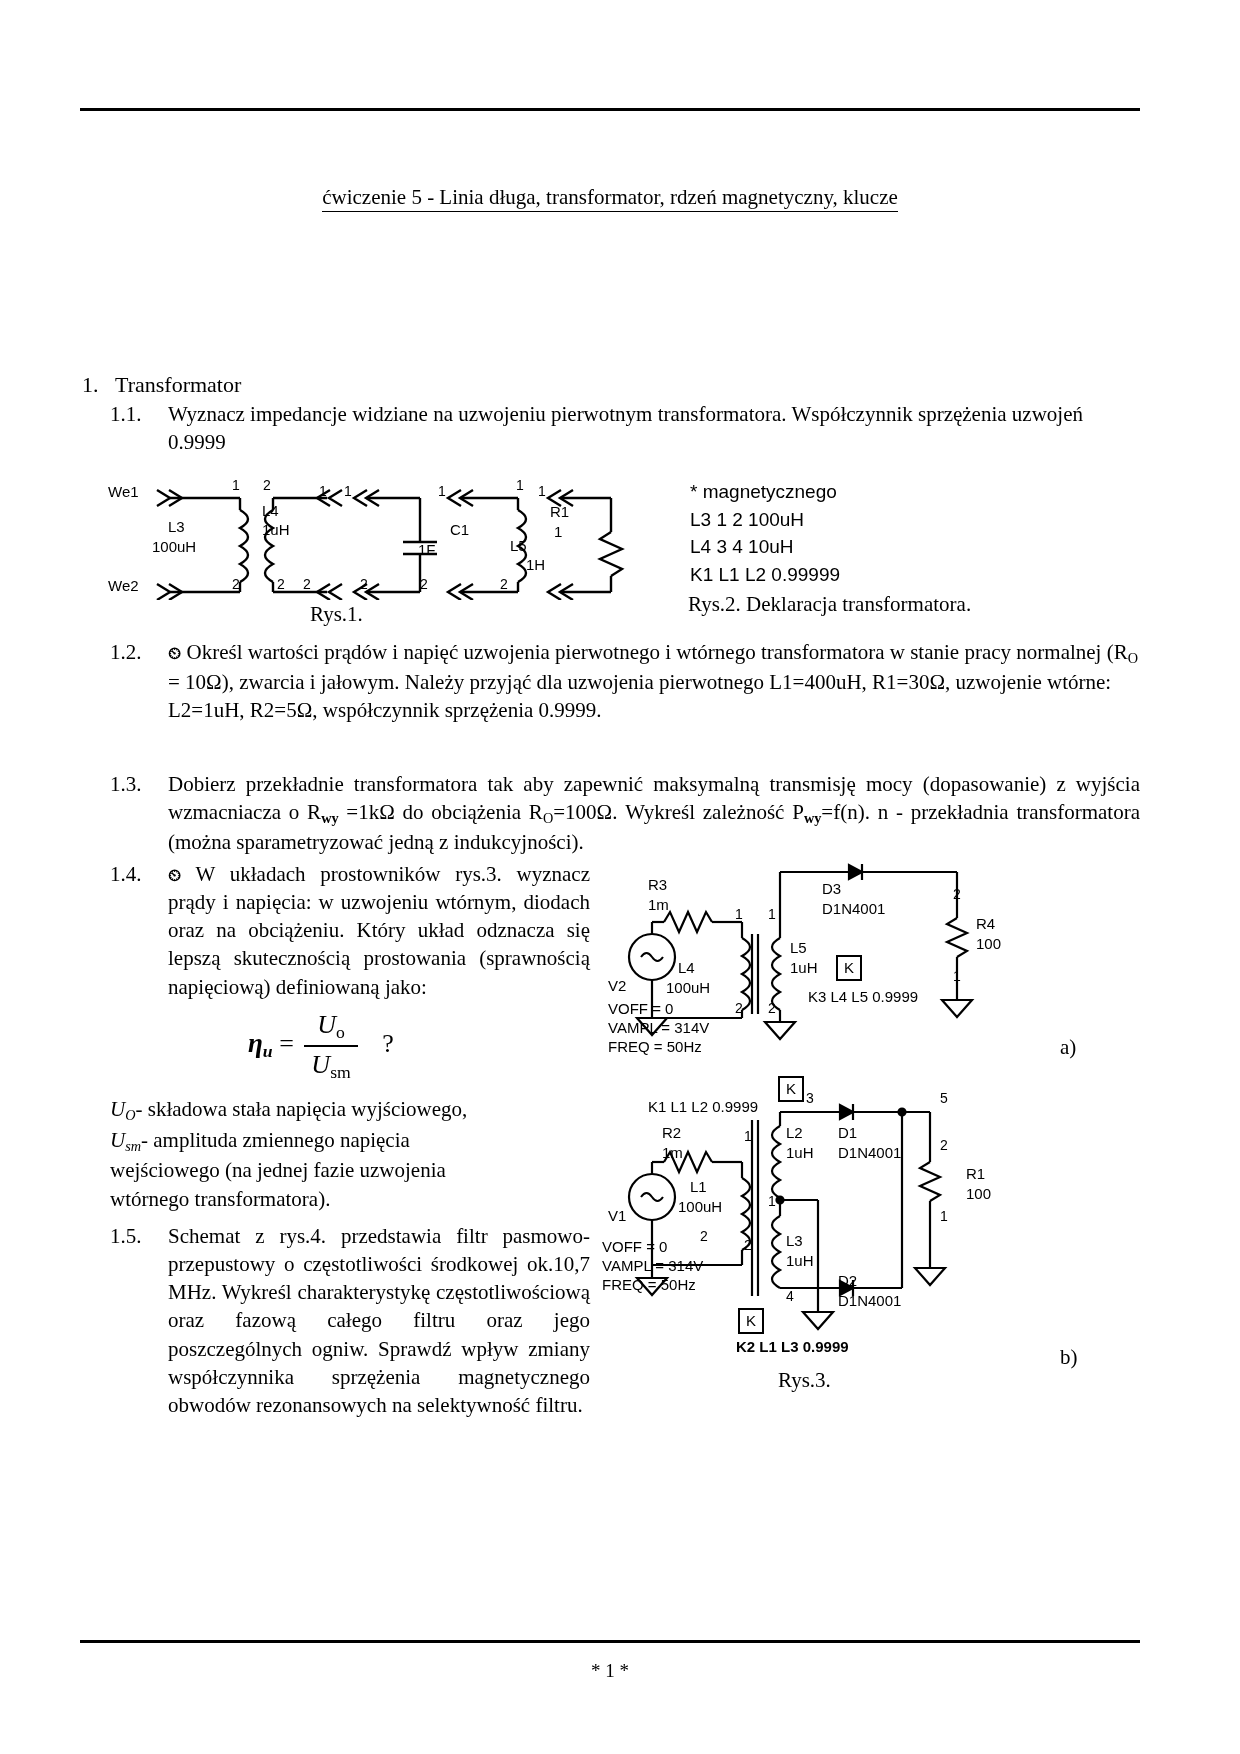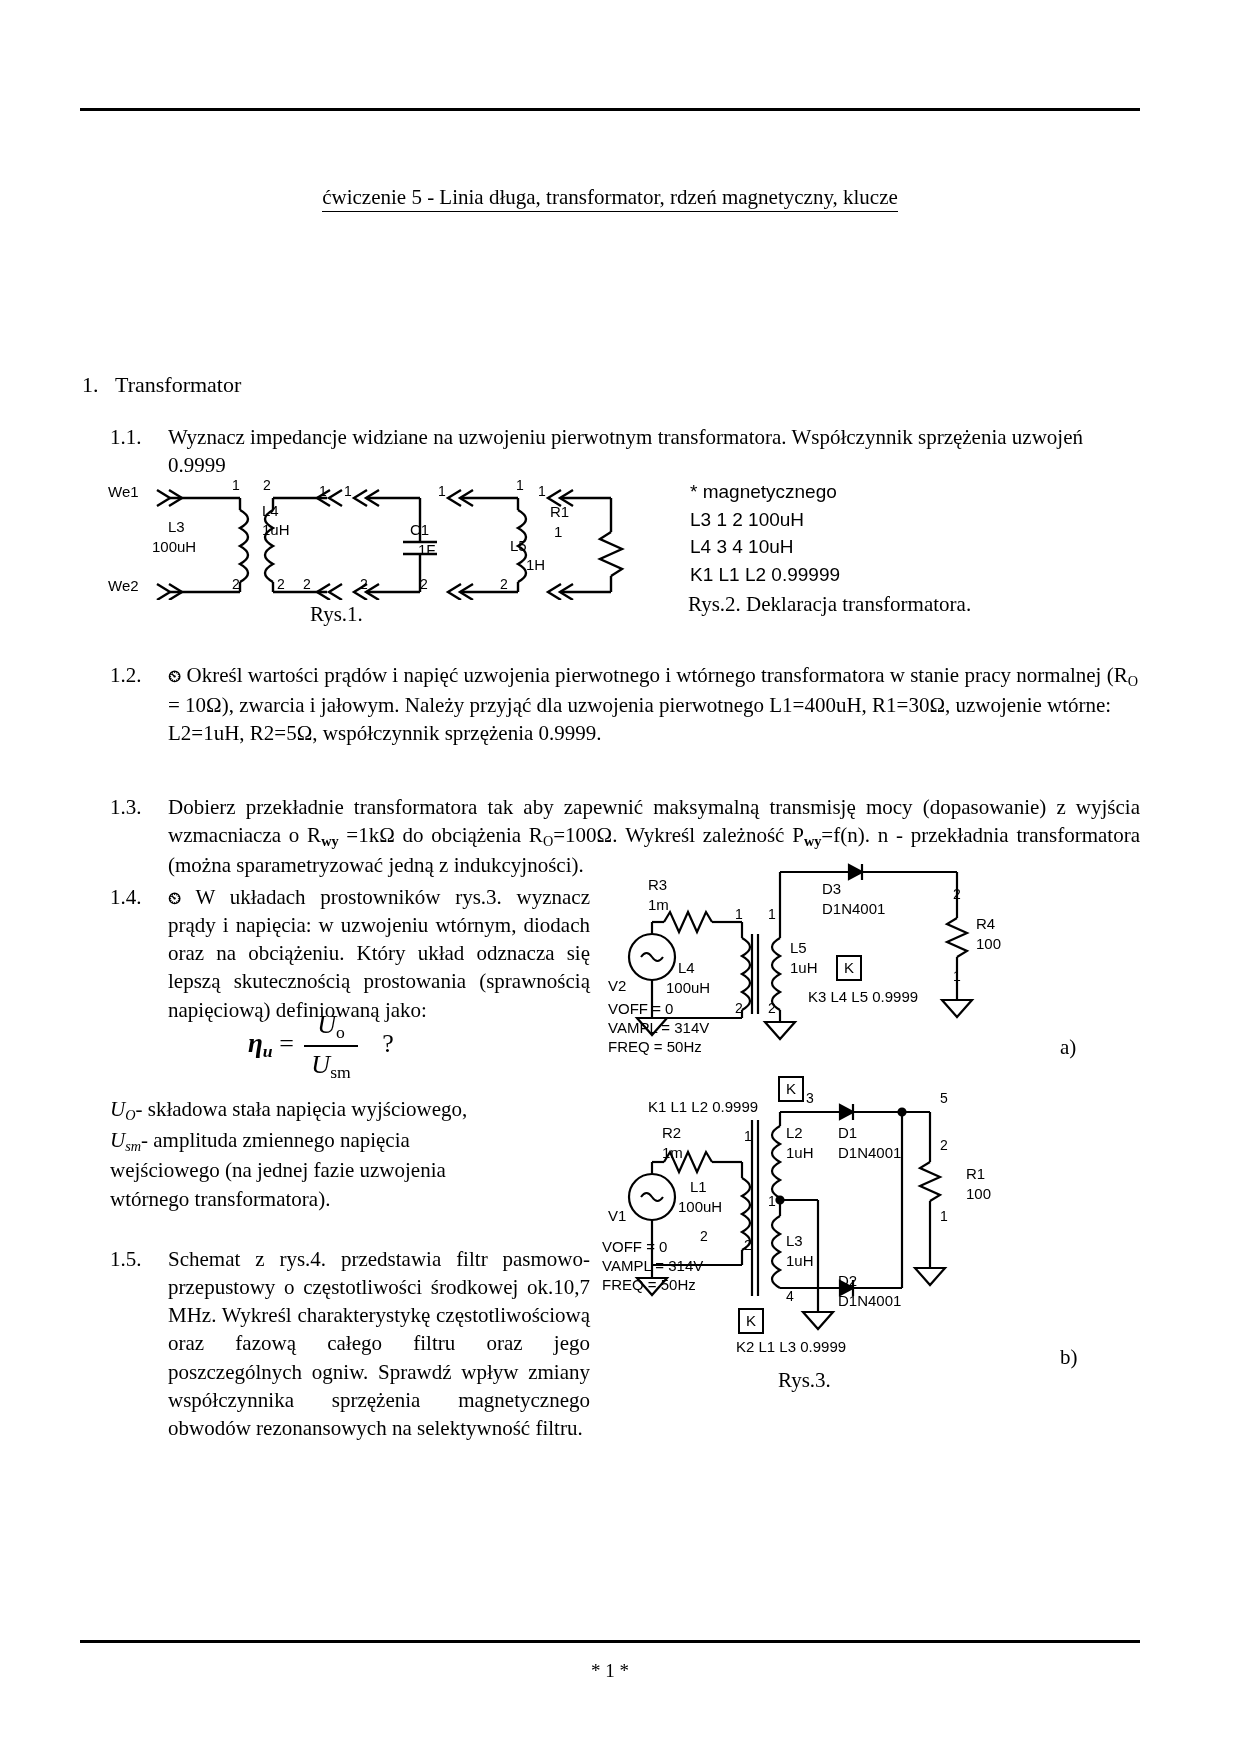--- a/index.html
+++ b/index.html
@@ -23,21 +23,21 @@
 
   .intro{position:absolute;left:82px;top:270px;width:1058px;
          font-size:22px;line-height:1.35;}
   .hourglass{font-family:"DejaVu Sans",sans-serif;font-weight:bold;
              font-size:17px;}
 
   .sec-head{position:absolute;left:82px;top:372px;font-size:22px;
             font-weight:normal;}
   .sec-head .num{display:inline-block;width:33px;}
 
-  .item{position:absolute;font-size:21px;line-height:1.34;margin-top:23px;}
+  .item{position:absolute;font-size:21px;line-height:1.34;}
   .item .lbl{position:absolute;left:0;top:0;width:58px;text-align:left;}
   .item .bdy{margin-left:58px;display:block;}
   .just .bdy{text-align:justify;}
 
   .i11{left:110px;top:400px;width:1030px;}
   .i12{left:110px;top:638px;width:1030px;}
   .i13{left:110px;top:770px;width:1030px;}
   .i14{left:110px;top:860px;width:480px;}
   .i15{left:110px;top:1222px;width:480px;}
 
@@ -156,21 +156,21 @@
 
   <div class="sm" style="position:absolute;left:108px;top:483px;">We1</div>
   <div class="sm" style="position:absolute;left:108px;top:577px;text-align:right;">We2</div>
 
   <div class="sm" style="position:absolute;left:168px;top:518px;">L3</div>
   <div class="sm" style="position:absolute;left:152px;top:538px;">100uH</div>
 
   <div class="sm" style="position:absolute;left:262px;top:502px;">L4</div>
   <div class="sm" style="position:absolute;left:262px;top:521px;">1uH</div>
 
-  <div class="sm" style="position:absolute;left:394px;top:521px;padding-left:16px;">C1</div>
+  <div class="sm" style="position:absolute;left:434px;top:521px;padding-left:16px;">C1</div>
   <div class="sm" style="position:absolute;left:418px;top:541px;">1F</div>
 
   <div class="sm" style="position:absolute;left:510px;top:537px;">L5</div>
   <div class="sm" style="position:absolute;left:510px;top:556px;margin-left:16px;">1H</div>
 
   <div class="sm" style="position:absolute;left:550px;top:503px;">R1</div>
   <div class="sm" style="position:absolute;left:554px;top:523px;">1</div>
 
   <div class="sm2" style="position:absolute;left:232px;top:477px;">1</div>
   <div class="sm2" style="position:absolute;left:263px;top:477px;">2</div>
@@ -390,21 +390,21 @@
   <div class="sm" style="position:absolute;left:966px;top:1165px;">R1</div>
   <div class="sm" style="position:absolute;left:966px;top:1185px;">100</div>
 
   <div class="sm" style="position:absolute;left:608px;top:1207px;">V1</div>
   <div class="sm" style="position:absolute;left:602px;top:1238px;">VOFF = 0</div>
   <div class="sm" style="position:absolute;left:602px;top:1257px;">VAMPL = 314V</div>
   <div class="sm" style="position:absolute;left:602px;top:1276px;">FREQ = 50Hz</div>
 
   <div style="position:absolute;left:738px;top:1308px;width:22px;height:22px;border:2px solid #000;
               font-family:'Liberation Sans',sans-serif;font-size:15px;text-align:center;line-height:22px;">K</div>
-  <div class="sm" style="position:absolute;left:736px;top:1338px;">K2  L1  L3  0.9999</div>
+  <div class="sm" style="position:absolute;left:736px;top:1338px;font-weight:bold;">K2  L1  L3  0.9999</div>
 
   <div class="sm2" style="position:absolute;left:744px;top:1128px;">1</div>
   <div class="sm2" style="position:absolute;left:700px;top:1228px;">2</div>
   <div class="sm2" style="position:absolute;left:806px;top:1090px;">3</div>
   <div class="sm2" style="position:absolute;left:940px;top:1090px;">5</div>
   <div class="sm2" style="position:absolute;left:940px;top:1137px;">2</div>
   <div class="sm2" style="position:absolute;left:768px;top:1193px;">1</div>
   <div class="sm2" style="position:absolute;left:940px;top:1208px;">1</div>
   <div class="sm2" style="position:absolute;left:744px;top:1237px;">2</div>
   <div class="sm2" style="position:absolute;left:786px;top:1288px;">4</div>

